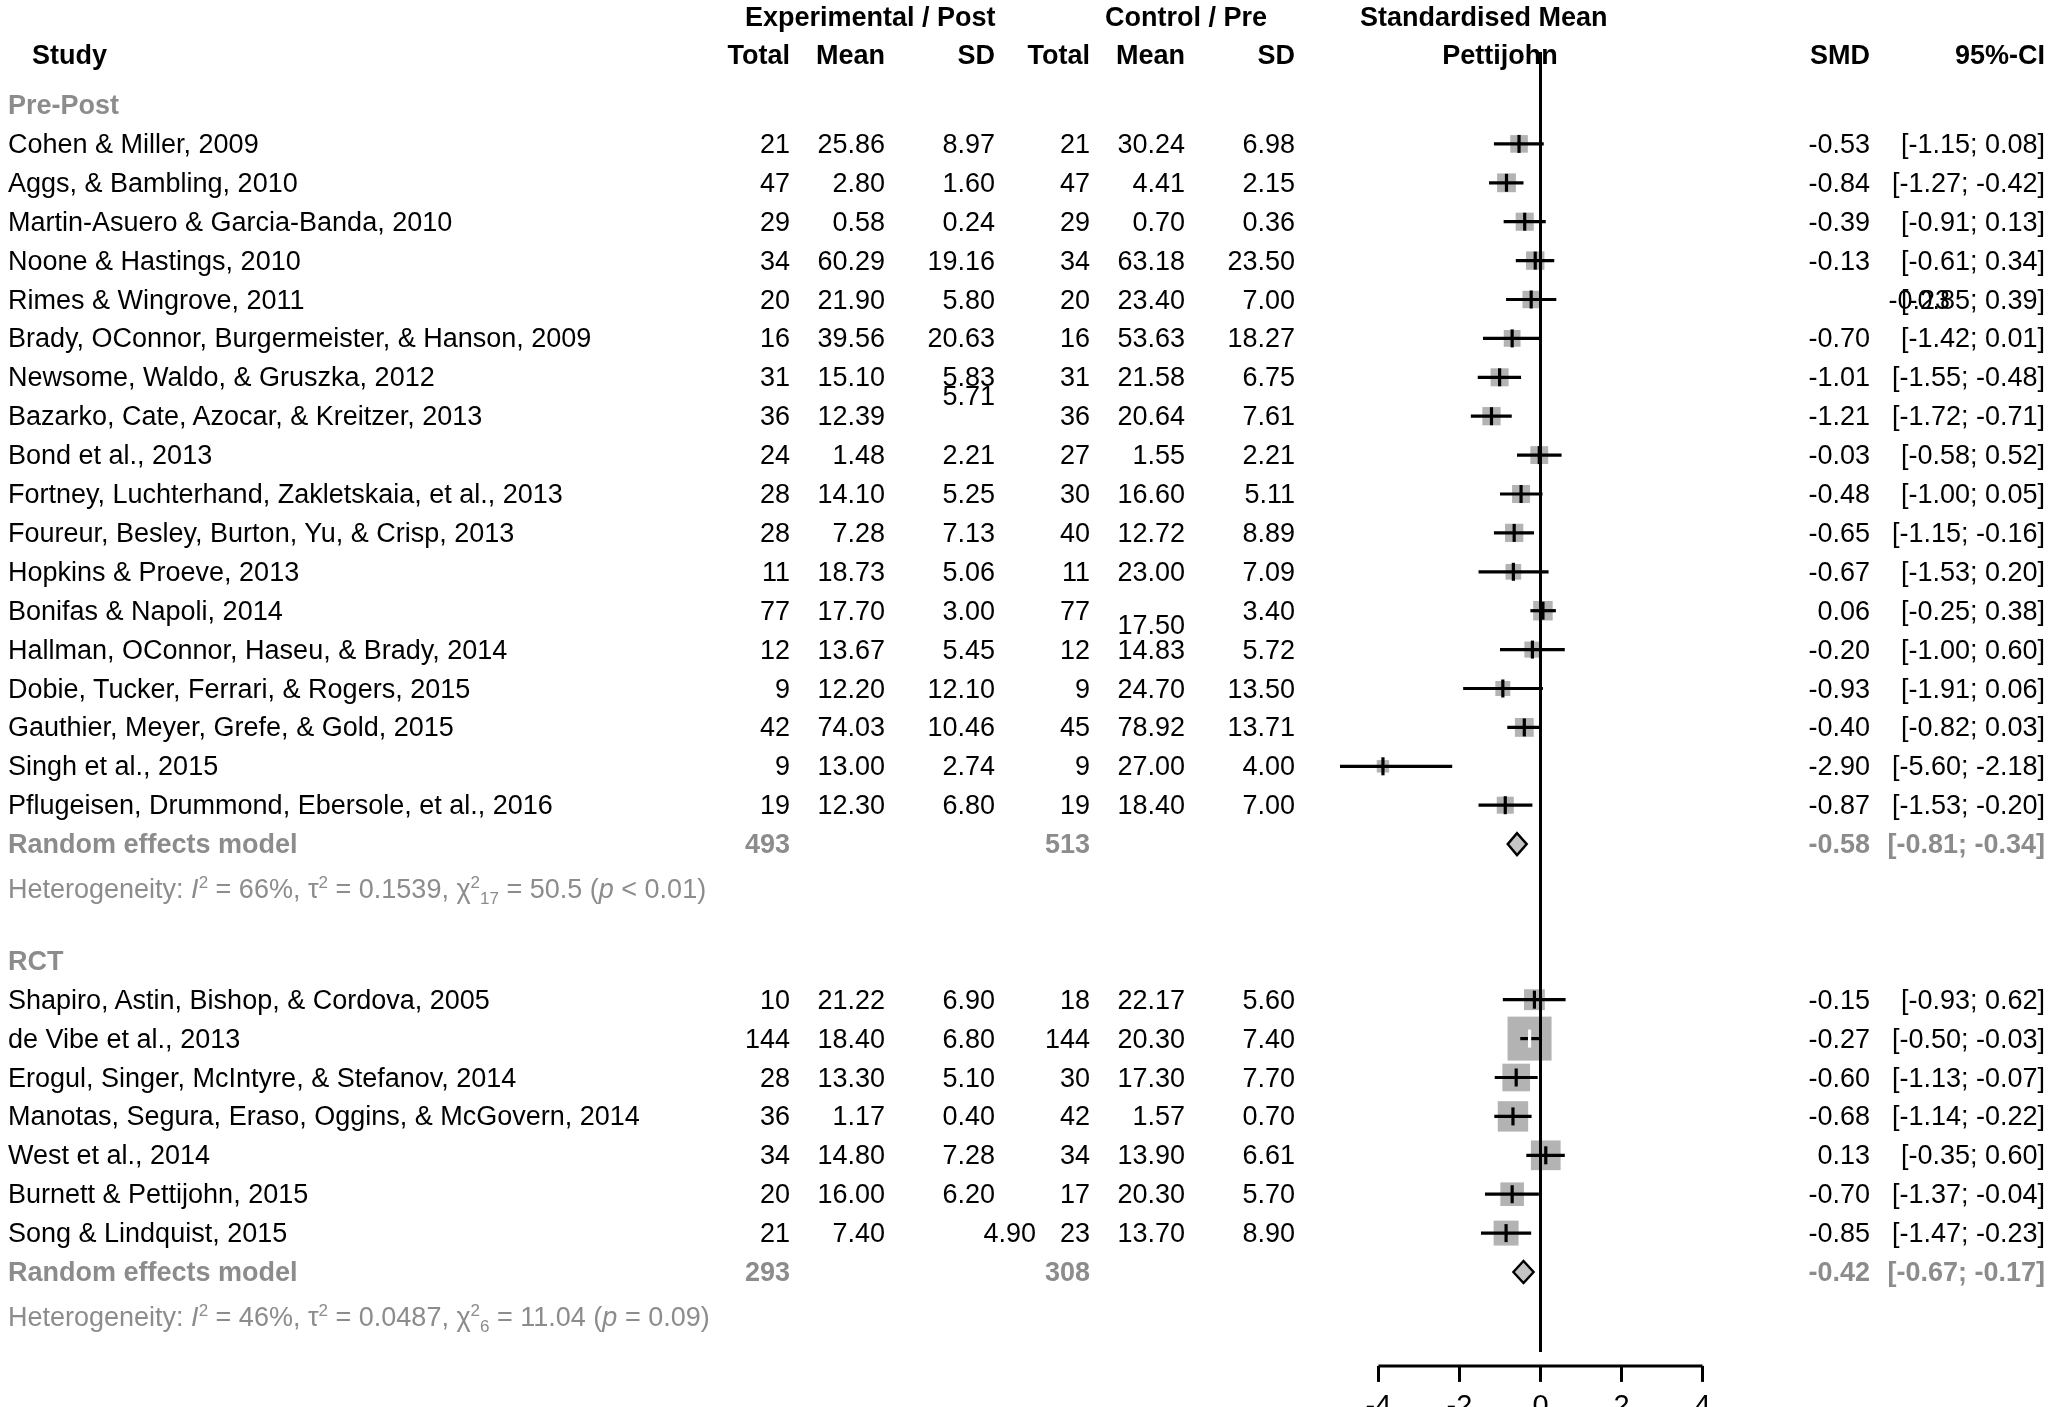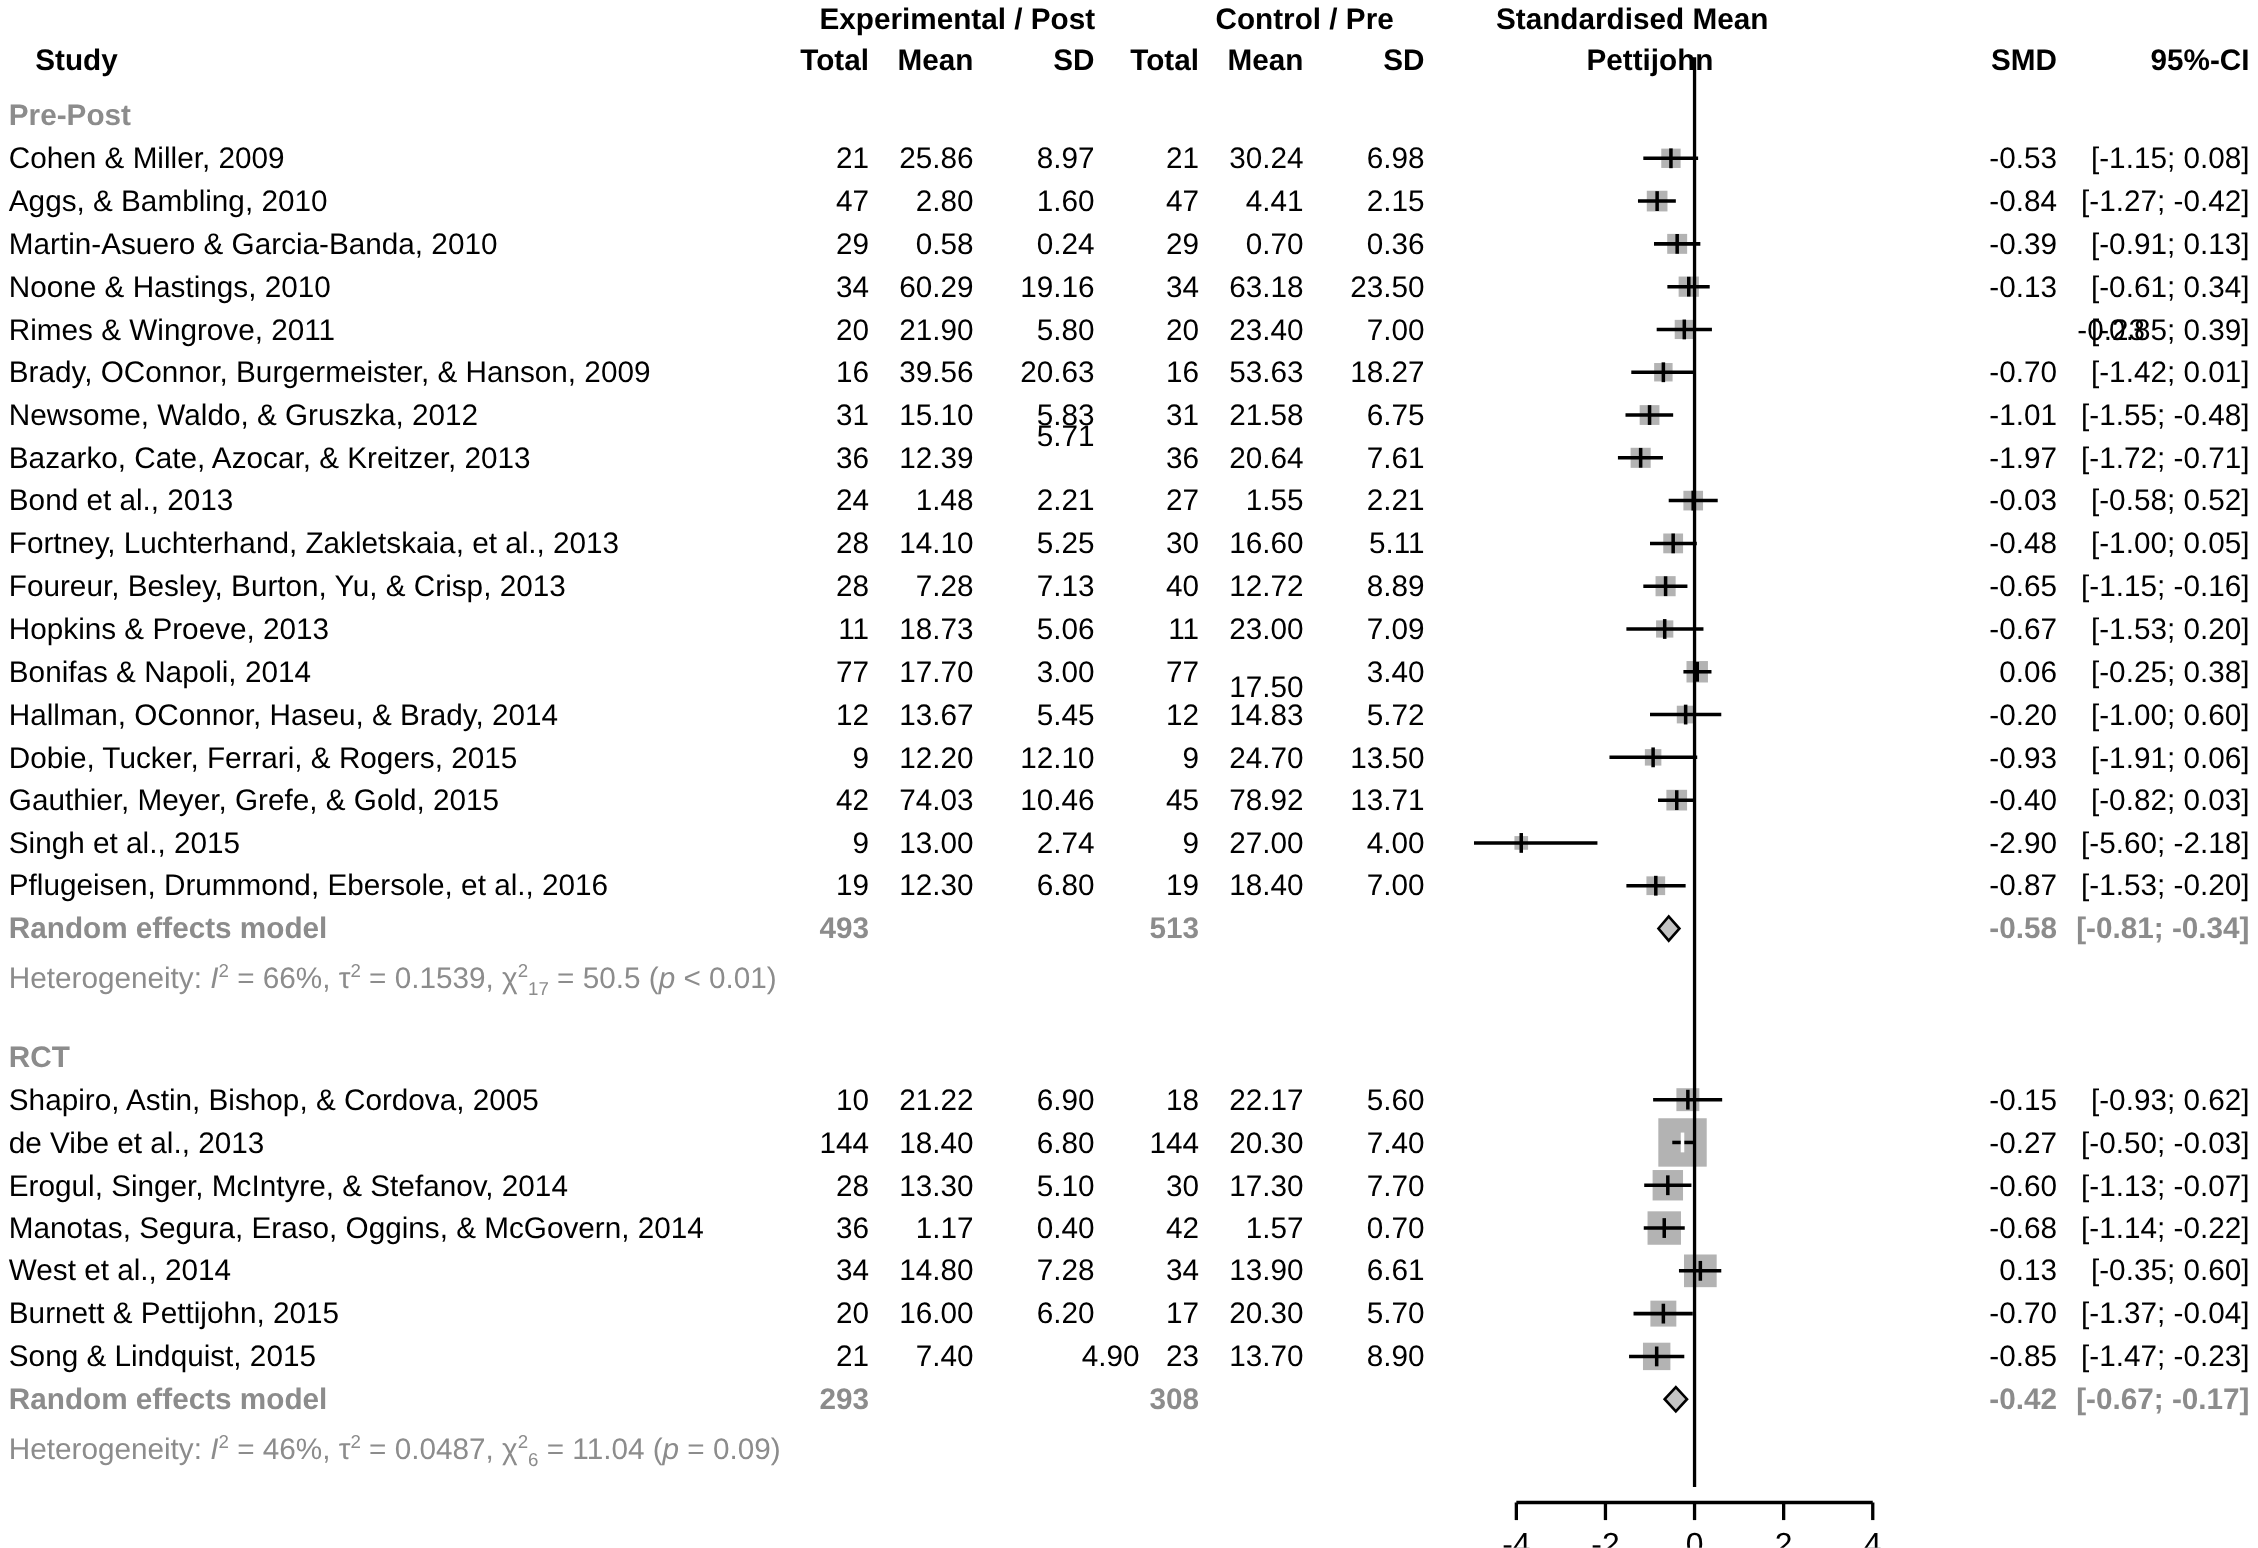--- a/index.html
+++ b/index.html
@@ -137,21 +137,21 @@
       <div class="cell r" style="left: 1190px; top: 362.3px; width: 105px;">6.75</div>
       <div class="cell r" style="left: 1740px; top: 362.3px; width: 130px;">-1.01</div>
       <div class="cell r" style="left: 1875px; top: 362.3px; width: 170px;">[-1.55; -0.48]</div>
       <div class="cell l" style="left: 8px; top: 401.2px; width: 690px;">Bazarko, Cate, Azocar, &amp; Kreitzer, 2013</div>
       <div class="cell r" style="left: 700px; top: 401.2px; width: 90px;">36</div>
       <div class="cell r" style="left: 795px; top: 401.2px; width: 90px;">12.39</div>
       <div class="cell r" style="left: 890px; top: 381px; width: 105px;">5.71</div>
       <div class="cell r" style="left: 1000px; top: 401.2px; width: 90px;">36</div>
       <div class="cell r" style="left: 1095px; top: 401.2px; width: 90px;">20.64</div>
       <div class="cell r" style="left: 1190px; top: 401.2px; width: 105px;">7.61</div>
-      <div class="cell r" style="left: 1740px; top: 401.2px; width: 130px;">-1.97</div>
+      <div class="cell r" style="left: 1740px; top: 401.2px; width: 130px;">-1.21</div>
       <div class="cell r" style="left: 1875px; top: 401.2px; width: 170px;">[-1.72; -0.71]</div>
       <div class="cell l" style="left: 8px; top: 440.1px; width: 690px;">Bond et al., 2013</div>
       <div class="cell r" style="left: 700px; top: 440.1px; width: 90px;">24</div>
       <div class="cell r" style="left: 795px; top: 440.1px; width: 90px;">1.48</div>
       <div class="cell r" style="left: 890px; top: 440.1px; width: 105px;">2.21</div>
       <div class="cell r" style="left: 1000px; top: 440.1px; width: 90px;">27</div>
       <div class="cell r" style="left: 1095px; top: 440.1px; width: 90px;">1.55</div>
       <div class="cell r" style="left: 1190px; top: 440.1px; width: 105px;">2.21</div>
       <div class="cell r" style="left: 1740px; top: 440.1px; width: 130px;">-0.03</div>
       <div class="cell r" style="left: 1875px; top: 440.1px; width: 170px;">[-0.58;  0.52]</div>

